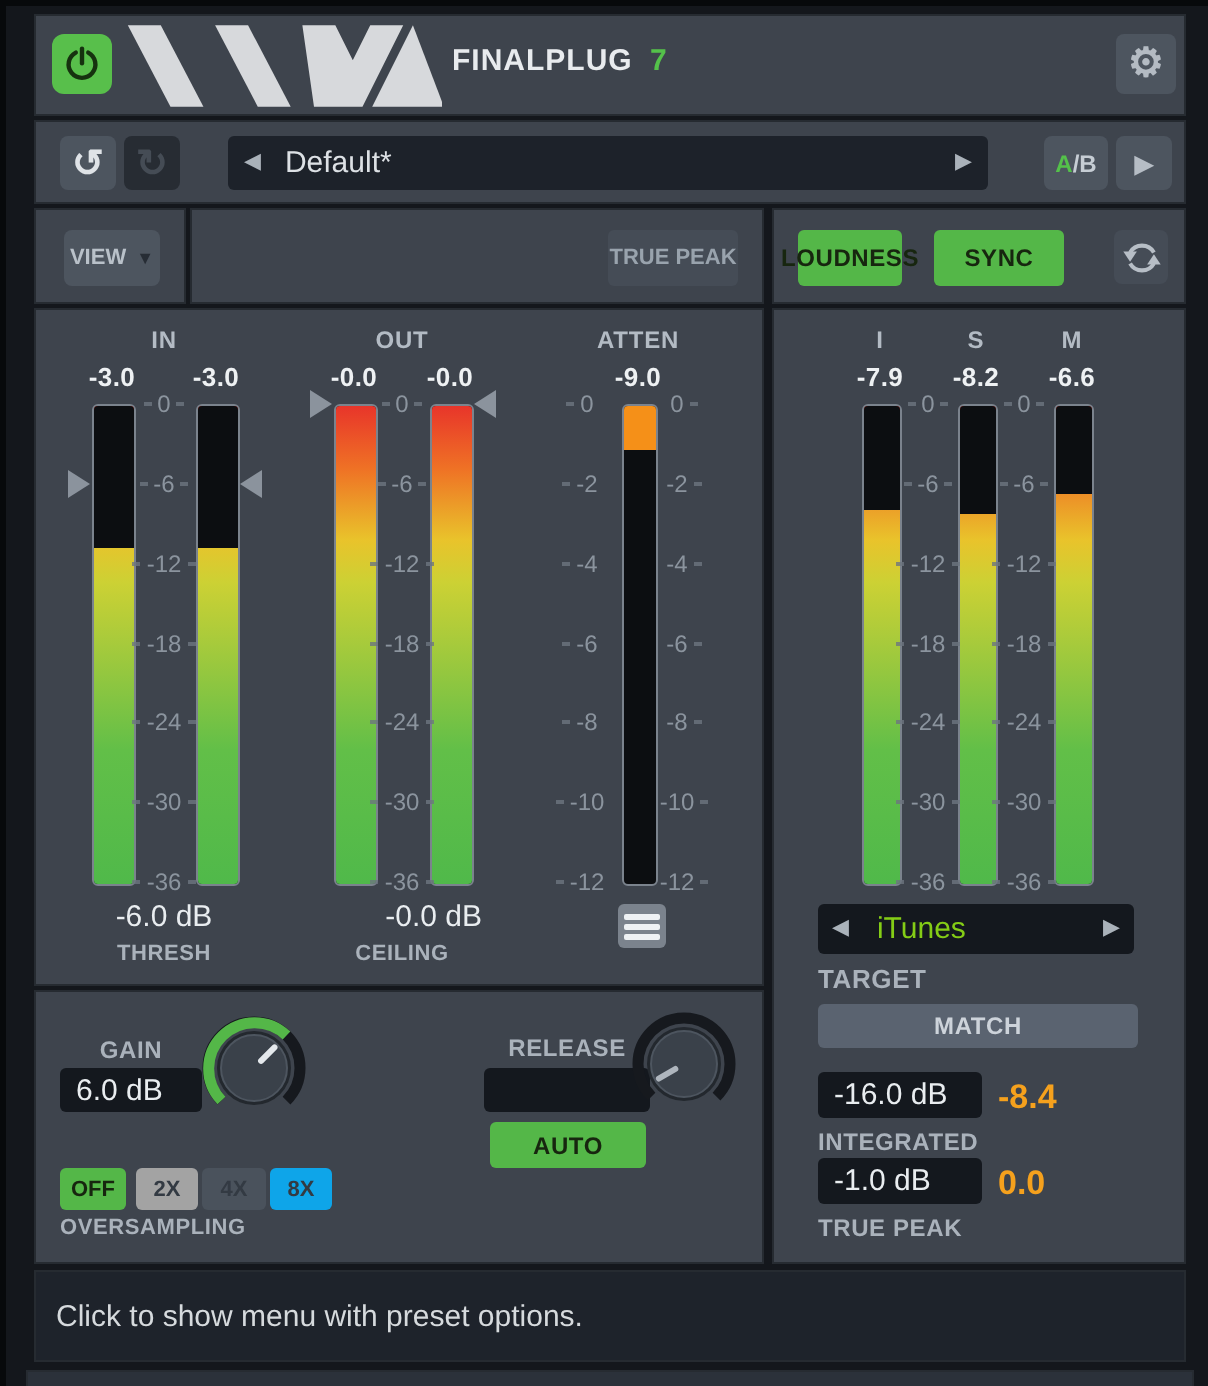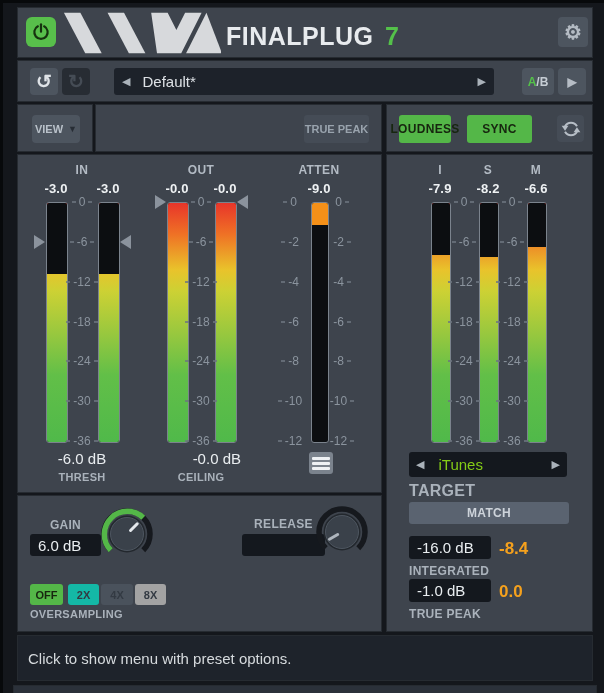--- a/index.html
+++ b/index.html
@@ -48,21 +48,21 @@
         <path d="M8.6,5.8 A7.3,7.3 0 1 0 15.4,5.8" fill="none" stroke="#16320f" stroke-width="2.4" stroke-linecap="round"></path>
         <line x1="12" y1="3.6" x2="12" y2="11.6" stroke="#16320f" stroke-width="2.4" stroke-linecap="round"></line>
       </svg>
     </div>
     <svg class="abs" style="left:43px;top:2px;" width="160" height="46" viewBox="0 0 165 46">
       <polygon points="3,2 20,2 42,44 25,44" fill="#d7d9dc"></polygon>
       <polygon points="48,2 65,2 87,44 70,44" fill="#d7d9dc"></polygon>
       <polygon points="93,2 110,2 119,20 128,2 145,2 124,44 99,44" fill="#d7d9dc"></polygon>
       <polygon points="150,2 166,44 129,44" fill="#d7d9dc"></polygon>
     </svg>
-    <div class="abs" style="left:208px;top:14px;font-size:25px;font-weight:bold;letter-spacing:.5px;color:#e8ebee;">
+    <div class="abs" style="left:208px;top:14px;font-size:15px;font-weight:bold;letter-spacing:.5px;color:#e8ebee;">
       <span>FINALPLUG</span>
       <span style="color:#54c14a;margin-left:4px;">7</span>
     </div>
     <div class="abs btn-gray" style="left:540px;top:9px;width:30px;height:30px;">
       <span style="font-size:20px;color:#b4bbc3;line-height:1;">⚙</span>
     </div>
   </div>
 
   <div class="panel" style="left:14px;top:57px;width:576px;height:42px;">
     <div class="abs btn-gray" style="left:12px;top:7px;width:28px;height:27px;">
@@ -290,42 +290,45 @@
     <div class="abs" style="left:81px;top:10px;width:56px;height:56px;" id="gain-knob"><svg viewBox="0 0 56 56" width="56" height="56">
           <path d="M11.74,44.26 A23,23 0 1 1 44.26,44.26" fill="none" stroke="#16191e" stroke-width="5.5"></path>
           <path d="M11.74,44.26 A23,23 0 0 1 44.26,11.74" fill="none" stroke="#54b748" stroke-width="5.5"></path>
           <circle cx="28" cy="28" r="18.5" fill="#23282e"></circle>
           <circle cx="28" cy="28" r="16.5" fill="#3a414a" stroke="#4d555f" stroke-width="1"></circle>
           <line x1="31.535533905932738" y1="24.464466094067262" x2="38.25304832720494" y2="17.74695167279506" stroke="#e4e8ec" stroke-width="3" stroke-linecap="round"></line>
         </svg></div>
 
     <div class="lbl" style="position:absolute;left:224px;top:21px;width:83px;text-align:center;font-size:12px;">RELEASE</div>
     <div class="abs box" style="left:224px;top:38px;width:83px;height:22px;"></div>
+    <div class="abs btn-green" style="left:227px;top:65px;width:78px;height:23px;">
+      <span>AUTO</span>
+    </div>
     <div class="abs" style="left:296px;top:8px;width:56px;height:56px;" id="release-knob"><svg viewBox="0 0 56 56" width="56" height="56">
           <path d="M11.74,44.26 A23,23 0 1 1 44.26,44.26" fill="none" stroke="#16191e" stroke-width="5.5"></path>
           <circle cx="28" cy="28" r="18.5" fill="#23282e"></circle>
           <circle cx="28" cy="28" r="16.5" fill="#3a414a" stroke="#4d555f" stroke-width="1"></circle>
           <line x1="23.669872981077805" y1="30.5" x2="15.442631645125639" y2="35.25" stroke="#aeb5bd" stroke-width="3" stroke-linecap="round"></line>
         </svg></div>
 
     <div id="oversampling-row"></div>
     <div class="lbl" style="position:absolute;left:12px;top:112px;">OVERSAMPLING</div>
   <div class="osbtn" style="left: 12px; top: 88px; width: 33px; background: rgb(84, 183, 72); color: rgb(23, 38, 15);">OFF</div>
-      <div class="osbtn" style="left: 50px; top: 88px; width: 31px; background: #14b8a6; color: rgb(51, 58, 67);">2X</div>
+      <div class="osbtn" style="left: 50px; top: 88px; width: 31px; background: #a3a3a3; color: rgb(51, 58, 67);">2X</div>
       <div class="osbtn" style="left: 83px; top: 88px; width: 32px; background: rgb(74, 82, 92); color: rgb(51, 58, 67);">4X</div>
-      <div class="osbtn" style="left: 117px; top: 88px; width: 31px; background: #a3a3a3; color: rgb(51, 58, 67);">8X</div>
+      <div class="osbtn" style="left: 117px; top: 88px; width: 31px; background: #0ea5e9; color: rgb(51, 58, 67);">8X</div>
     </div>
 
   <div class="panel" style="left:383px;top:151px;width:207px;height:478px;" id="loudness-panel">
     <div class="abs box" style="left:22px;top:297px;width:158px;height:25px;padding:0;">
       <span class="uarrow" style="margin-left:7px;">◀</span>
       <span style="margin-left:14px;font-size:15px;color:#84cc16;">iTunes</span>
       <span class="uarrow" style="margin-left:auto;margin-right:7px;">▶</span>
     </div>
-    <div class="lbl" style="position:absolute;left:22px;top:327px;font-size:16px;">TARGET</div>
+    <div class="lbl" style="position:absolute;left:22px;top:327px;font-size:13px;">TARGET</div>
 
     <div class="abs ctr" style="left:22px;top:347px;width:160px;height:22px;background:#5a6370;border-radius:3px;color:#cdd3da;font-weight:bold;font-size:12px;letter-spacing:.3px;cursor:pointer;">
       <span>MATCH</span>
     </div>
 
     <div class="abs box" style="left:22px;top:381px;width:82px;height:23px;">-16.0 dB</div>
     <div class="abs orange" style="left:112px;top:384px;">-8.4</div>
     <div class="lbl" style="position:absolute;left:22px;top:409px;font-size:12px;">INTEGRATED</div>
 
     <div class="abs box" style="left:22px;top:424px;width:82px;height:23px;">-1.0 dB</div>

